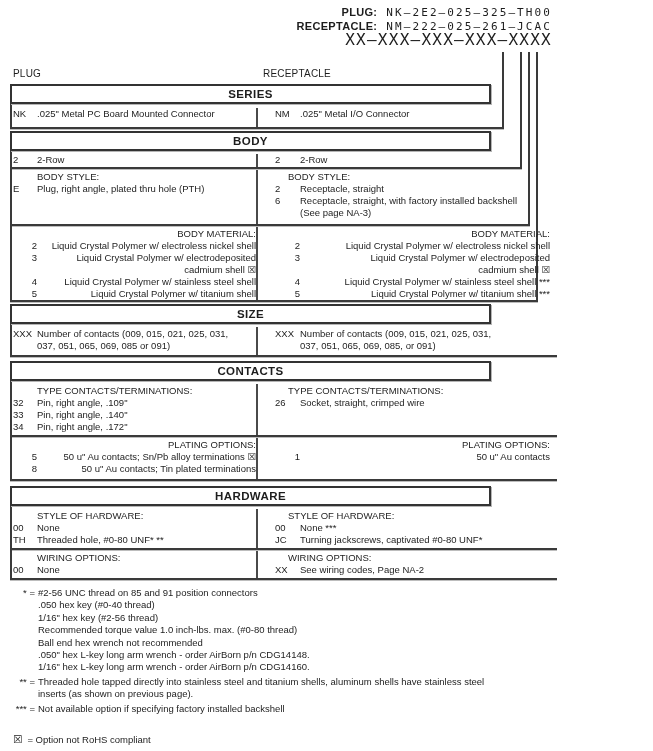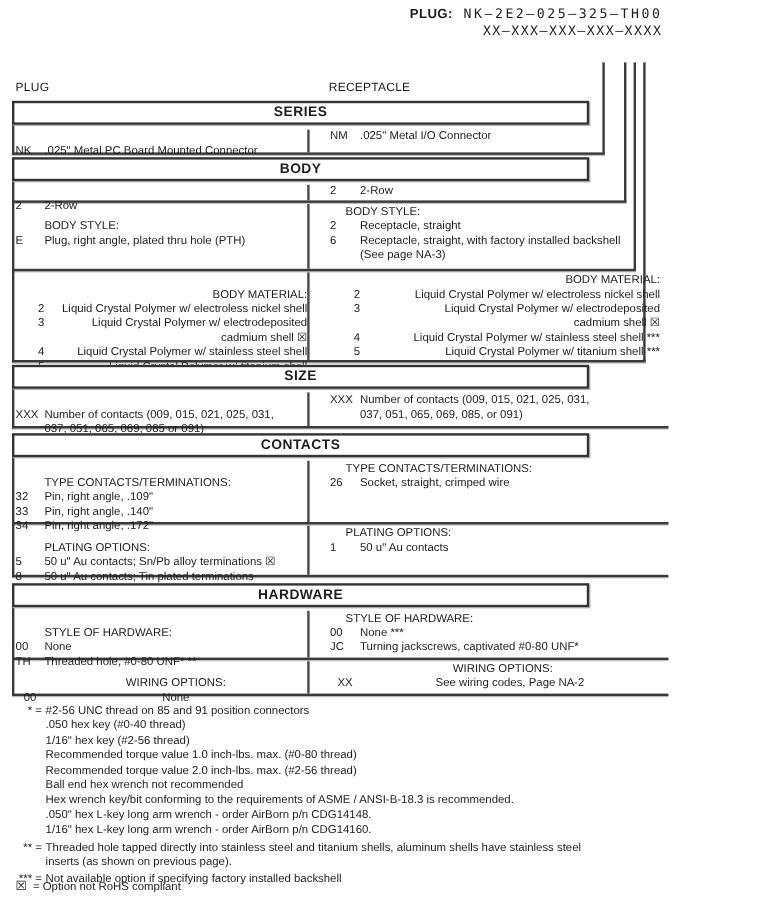--- a/index.html
+++ b/index.html
@@ -6,37 +6,37 @@
   .page{
     position:relative;width:557px;height:751px;background:#ffffff;
     font-family:"Liberation Sans","DejaVu Sans",sans-serif;
     color:#1d1d1d;font-size:9.5px;line-height:12px;overflow:hidden;
   }
   
   .codeblock{position:absolute;top:6px;right:5px;text-align:right;}
   .codeline{display:flex;justify-content:flex-end;align-items:baseline;height:14px;}
   .codelabel{font-weight:bold;font-size:11px;letter-spacing:.3px;margin-right:9px;}
   .codeval{font-family:"DejaVu Sans Mono",monospace;font-size:11px;letter-spacing:2.1px;white-space:nowrap;}
-  .codemask{font-family:"DejaVu Sans Mono",monospace;font-size:11px;letter-spacing:1.25px;white-space:nowrap;}
+  .codemask{font-family:"DejaVu Sans Mono",monospace;font-size:16px;letter-spacing:1.25px;white-space:nowrap;}
   
   .riser{position:absolute;width:2px;background:#3a3a3a;}
   .hline{position:absolute;height:2px;background:#3a3a3a;box-shadow:0 1px 0 #bdbdbd;}
   .vline{position:absolute;width:2px;background:#3a3a3a;}
   .cdiv{position:absolute;width:2px;background:#4a4a4a;}
   
   .sec-header{
     position:absolute;left:10px;width:481px;height:20px;box-sizing:border-box;
     border:2px solid #333;background:#fff;box-shadow:1px 1px 0 #b5b5b5;
     display:flex;align-items:center;justify-content:center;
     font-weight:bold;font-size:11.5px;letter-spacing:.4px;
   }
   
   .block{position:absolute;left:10px;width:540px;display:flex;align-items:flex-start;}
   .col{box-sizing:border-box;}
-  .col.left{width:246px;flex:0 0 246px;margin-top:12px;}
+  .col.left{width:246px;flex:0 0 246px;}
   .col.right{flex:1 1 auto;padding-left:7px;}
   .sub-header{margin-left:27px;white-space:nowrap;}
   .col.right .sub-header{margin-left:25px;}
   .row{display:flex;align-items:flex-start;}
   .code{flex:0 0 24px;padding-left:3px;white-space:nowrap;}
   .col.right .code{flex:0 0 25px;padding-left:12px;}
   .desc{flex:1 1 auto;white-space:pre-line;}
   
   .collabel{position:absolute;top:68px;font-size:10px;letter-spacing:.2px;}
   
@@ -52,20 +52,24 @@
 <body>
 
 <div class="page">
 
   <div class="codeblock">
     <div class="codeline">
       <span class="codelabel">PLUG:</span>
       <span class="codeval">NK–2E2–025–325–TH00</span>
     </div>
     <div class="codeline">
+      <span class="codelabel">RECEPTACLE:</span>
+      <span class="codeval">NM–222–025–261–JCAC</span>
+    </div>
+    <div class="codeline">
       <span class="codemask">XX–XXX–XXX–XXX–XXXX</span>
     </div>
   </div>
 
   <div class="riser" style="left:502px;top:52px;height:77px;"></div>
   <div class="riser" style="left:520px;top:52px;height:117px;"></div>
   <div class="riser" style="left:528px;top:52px;height:174px;"></div>
   <div class="riser" style="left:536px;top:52px;height:250px;"></div>
   <div class="riser" style="left:557px;top:52px;height:305px;"></div>
   <div class="riser" style="left:581px;top:52px;height:385px;"></div>
@@ -93,21 +97,21 @@
   <div class="cdiv" style="left:256px;top:154px;height:13px;"></div>
   <div class="cdiv" style="left:256px;top:170px;height:54px;"></div>
   <div class="cdiv" style="left:256px;top:227px;height:73px;"></div>
   <div class="cdiv" style="left:256px;top:327px;height:28px;"></div>
   <div class="cdiv" style="left:256px;top:384px;height:51px;"></div>
   <div class="cdiv" style="left:256px;top:438px;height:41px;"></div>
   <div class="cdiv" style="left:256px;top:509px;height:39px;"></div>
   <div class="cdiv" style="left:256px;top:551px;height:27px;"></div>
 
   <span class="collabel" style="left:13px;">PLUG</span>
-  <span class="collabel" style="left:274px;">RECEPTACLE</span>
+  <span class="collabel" style="left:263px;">RECEPTACLE</span>
 
   <div class="sec-header" style="top:84px;">
     <span>SERIES</span>
   </div>
   <div class="block" style="top:108px;">
     <div class="col left">
       <div class="row">
         <span class="code">NK</span>
         <span class="desc">.025" Metal PC Board Mounted Connector</span>
       </div>
@@ -241,21 +245,21 @@
       </div>
     </div>
     <div class="col right">
       <div class="sub-header">TYPE CONTACTS/TERMINATIONS:</div>
       <div class="row">
         <span class="code">26</span>
         <span class="desc">Socket, straight, crimped wire</span>
       </div>
     </div>
   </div>
-  <div class="block" style="top:439px;">
+  <div class="block" style="top:439px;text-align:right;">
     <div class="col left">
       <div class="sub-header">PLATING OPTIONS:</div>
       <div class="row">
         <span class="code">5</span>
         <span class="desc">50 u" Au contacts; Sn/Pb alloy terminations  ☒</span>
       </div>
       <div class="row">
         <span class="code">8</span>
         <span class="desc">50 u" Au contacts; Tin plated terminations</span>
       </div>
@@ -289,21 +293,21 @@
       <div class="row">
         <span class="code">00</span>
         <span class="desc">None ***</span>
       </div>
       <div class="row">
         <span class="code">JC</span>
         <span class="desc">Turning jackscrews, captivated #0-80 UNF*</span>
       </div>
     </div>
   </div>
-  <div class="block" style="top:552px;text-align:center;">
+  <div class="block" style="top:552px;">
     <div class="col left">
       <div class="sub-header">WIRING OPTIONS:</div>
       <div class="row">
         <span class="code">00</span>
         <span class="desc">None</span>
       </div>
     </div>
     <div class="col right">
       <div class="sub-header">WIRING OPTIONS:</div>
       <div class="row">
@@ -325,29 +329,21 @@
     <div class="fnrow">
       <span class="fnmark"></span>
       <span class="fntext">1/16" hex key (#2-56 thread)</span>
     </div>
     <div class="fnrow">
       <span class="fnmark"></span>
       <span class="fntext">Recommended torque value 1.0 inch-lbs. max. (#0-80 thread)</span>
     </div>
     <div class="fnrow">
       <span class="fnmark"></span>
-      <span class="fntext">Recommended torque value 2.0 inch-lbs. max. (#2-56 thread)</span>
-    </div>
-    <div class="fnrow">
-      <span class="fnmark"></span>
       <span class="fntext">Ball end hex wrench not recommended</span>
-    </div>
-    <div class="fnrow">
-      <span class="fnmark"></span>
-      <span class="fntext">Hex wrench key/bit conforming to the requirements of ASME / ANSI-B-18.3 is recommended.</span>
     </div>
     <div class="fnrow">
       <span class="fnmark"></span>
       <span class="fntext">.050" hex L-key long arm wrench - order AirBorn p/n CDG14148.</span>
     </div>
     <div class="fnrow">
       <span class="fnmark"></span>
       <span class="fntext">1/16" hex L-key long arm wrench - order AirBorn p/n CDG14160.</span>
     </div>
     <div class="fnrow gap">

